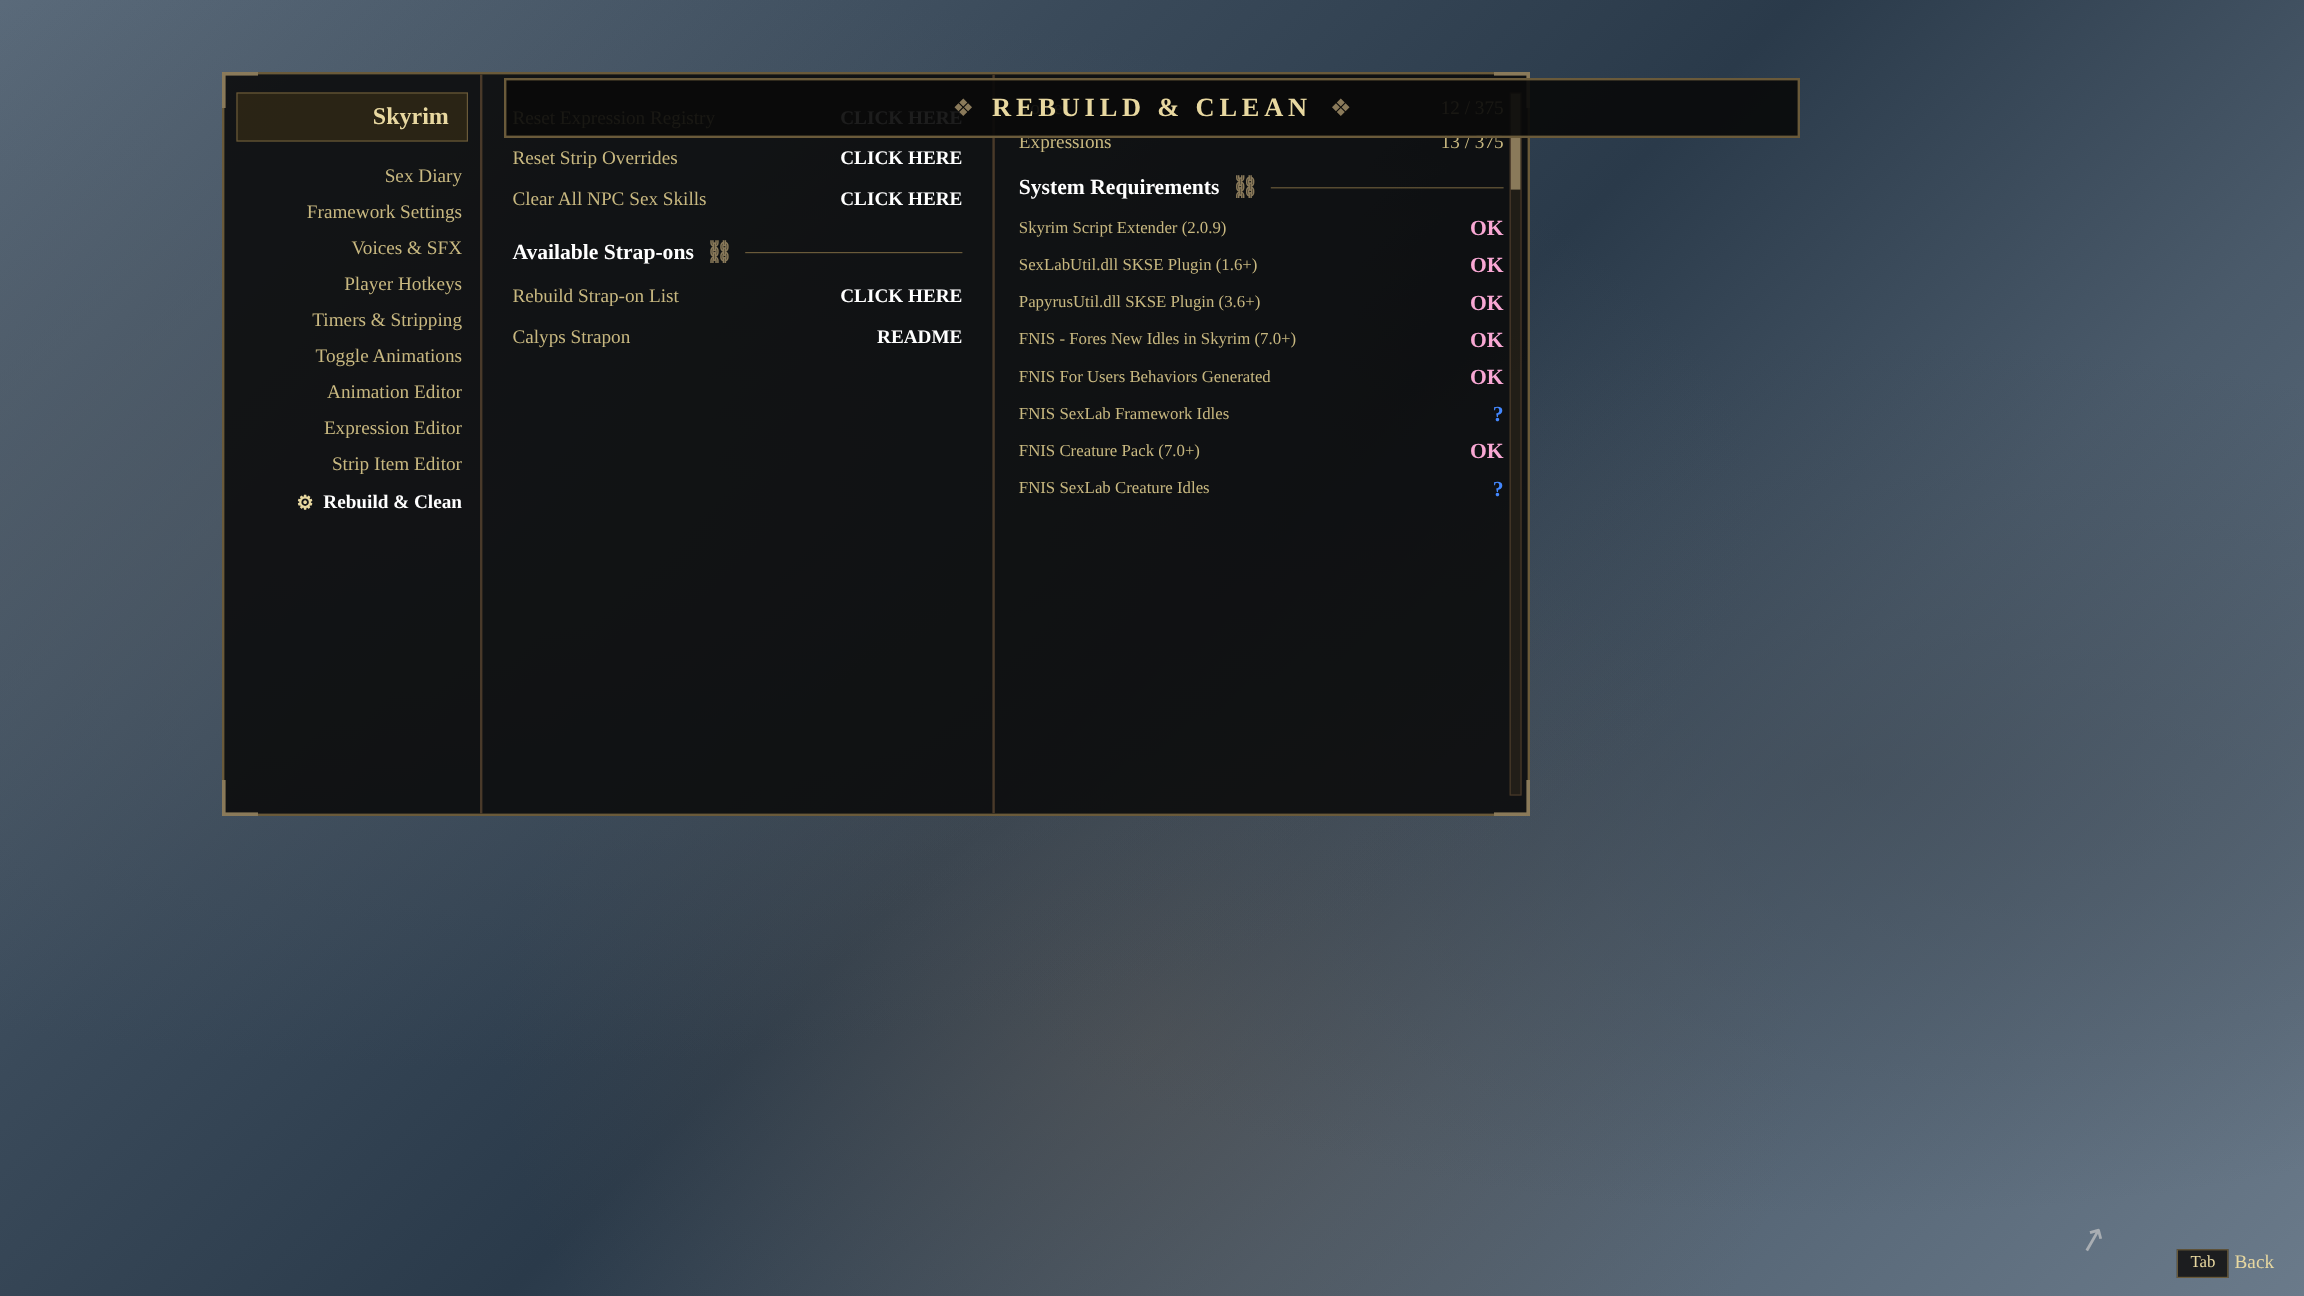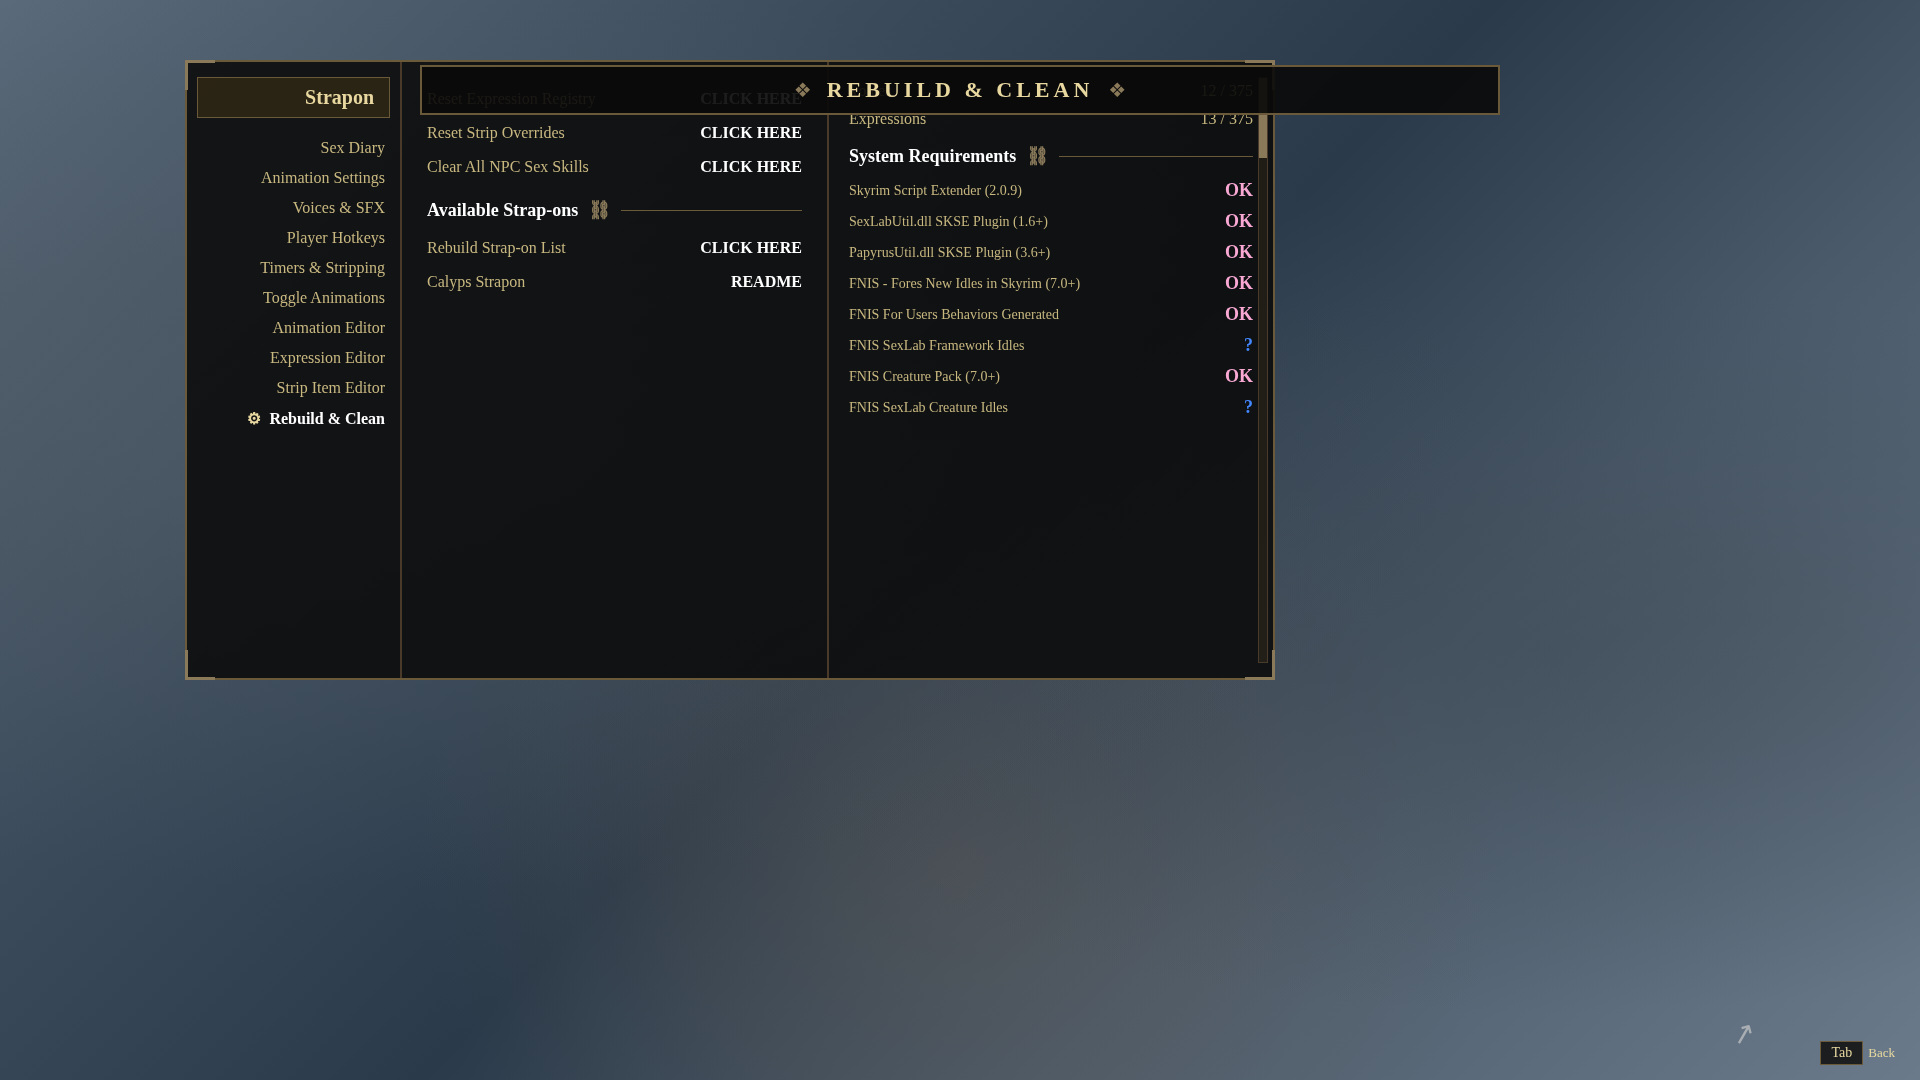--- a/index.html
+++ b/index.html
@@ -274,21 +274,21 @@
     .tab-key {
       background: rgba(20,20,20,0.9);
       border: 1px solid #6a5a3a;
       color: #e8d8a0;
       font-size: 14px;
       padding: 3px 10px;
     }
 
     .back-text {
       color: #e8d8a0;
-      font-size: 13px;
+      font-size: 16px;
     }
 
     
     .cursor-decoration {
       position: absolute;
       bottom: 30px;
       right: 165px;
       z-index: 15;
       color: rgba(200,200,200,0.7);
       font-size: 28px;
@@ -330,25 +330,25 @@
 <div class="ui-container">
   <div class="corner corner-tl"></div>
   <div class="corner corner-tr"></div>
   <div class="corner corner-bl"></div>
   <div class="corner corner-br"></div>
 
   <div class="main-layout">
 
     <div class="sidebar">
       <div class="sidebar-header">
-        <span class="sidebar-header-text">Strapon</span>
+        <span class="sidebar-header-text">Skyrim</span>
       </div>
 
       <div class="sidebar-item">Sex Diary</div>
-      <div class="sidebar-item">Animation Settings</div>
+      <div class="sidebar-item">Framework Settings</div>
       <div class="sidebar-item">Voices &amp; SFX</div>
       <div class="sidebar-item">Player Hotkeys</div>
       <div class="sidebar-item">Timers &amp; Stripping</div>
       <div class="sidebar-item">Toggle Animations</div>
       <div class="sidebar-item">Animation Editor</div>
       <div class="sidebar-item">Expression Editor</div>
       <div class="sidebar-item">Strip Item Editor</div>
       <div class="sidebar-item active">
         <span class="gear-icon">⚙</span>
         <span>Rebuild &amp; Clean</span>

